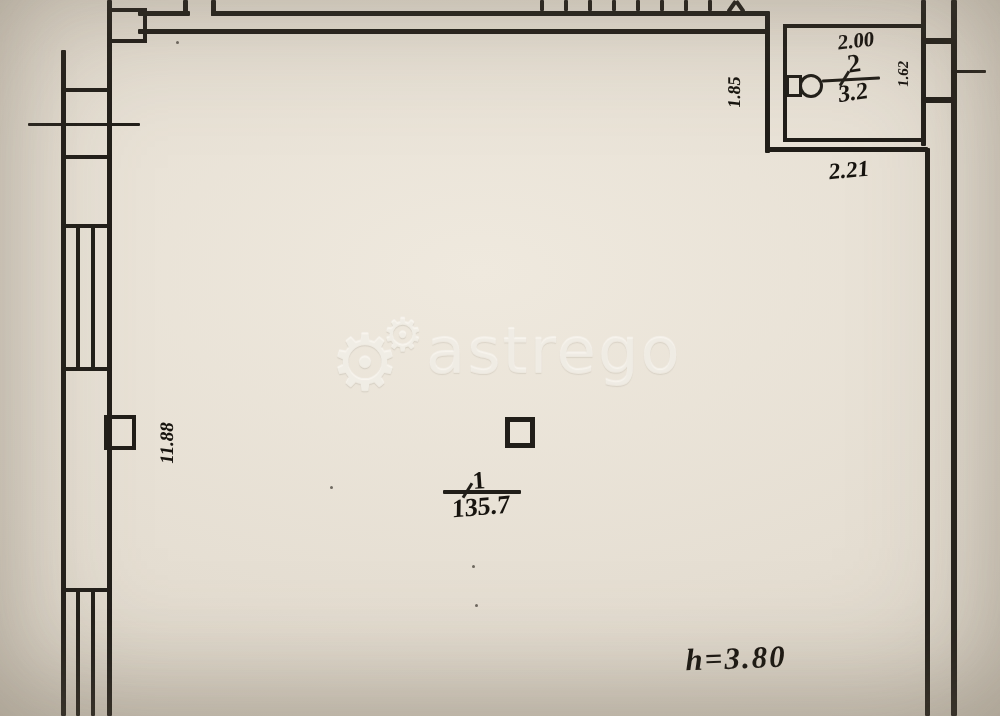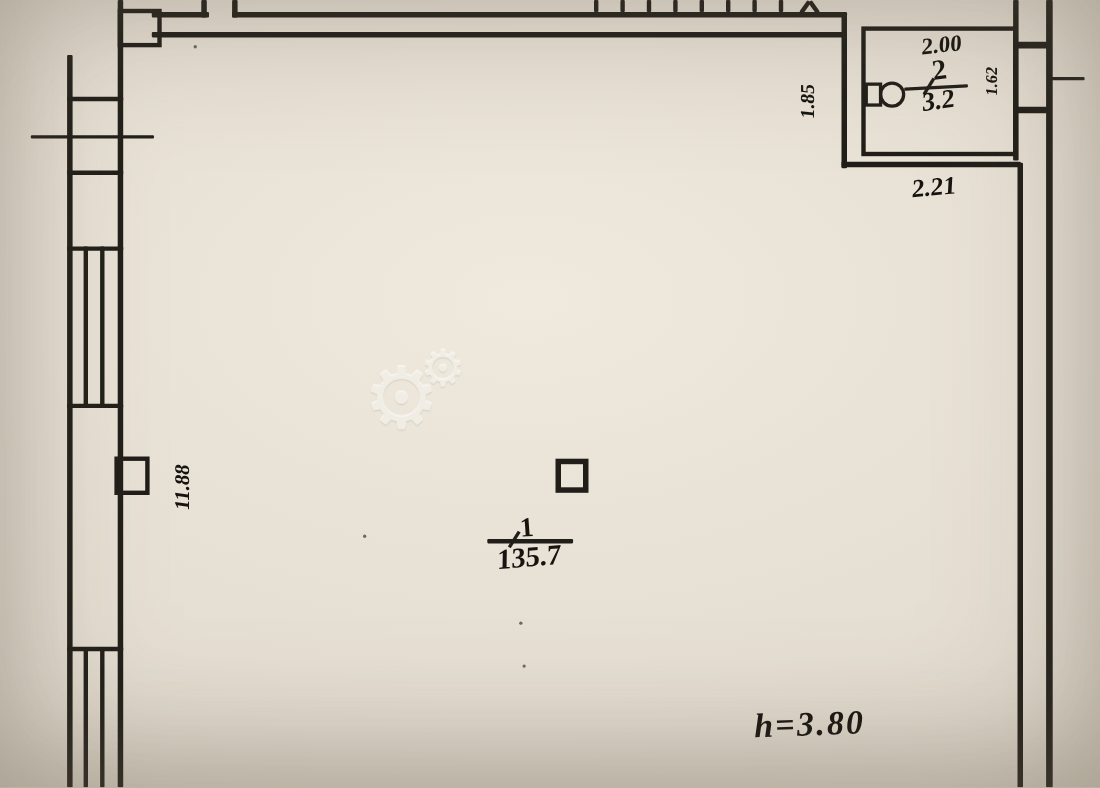--- a/index.html
+++ b/index.html
@@ -102,16 +102,17 @@
     <i class="speck" style="left:176px;top:41px"></i>
     <i class="speck" style="left:330px;top:486px"></i>
     <i class="speck" style="left:472px;top:565px"></i>
     <i class="speck" style="left:475px;top:604px"></i>
 
   </div>
 
   <div class="wm">
     <span class="gear g1">⚙</span>
     <span class="gear g2">⚙</span>
+    <span class="wm-text">astrego</span>
   </div>
 
   <div class="vignette"></div>
 </div>
 
 </body></html>

